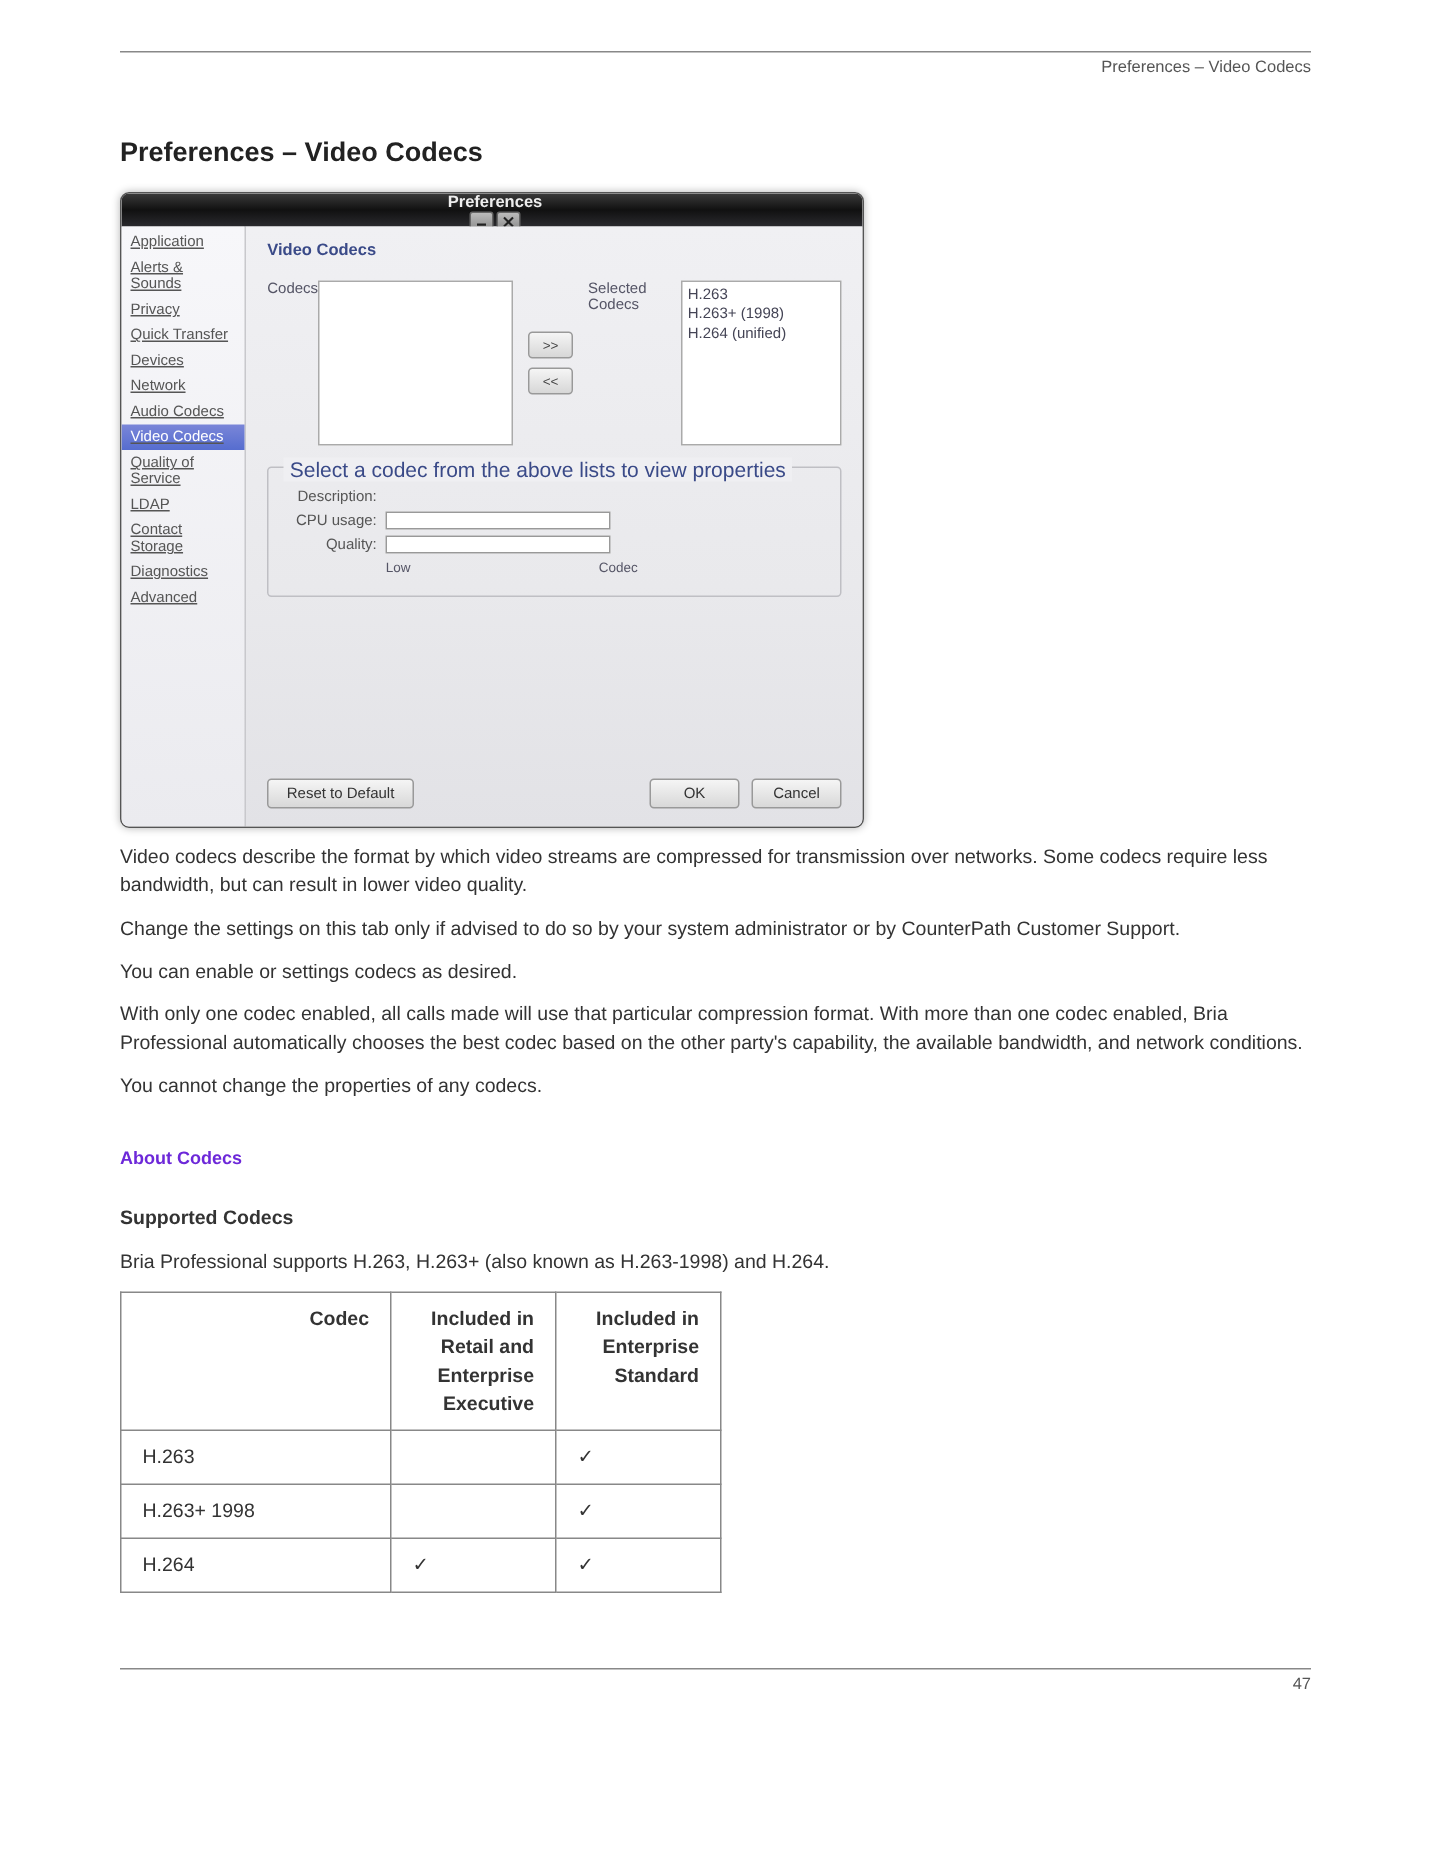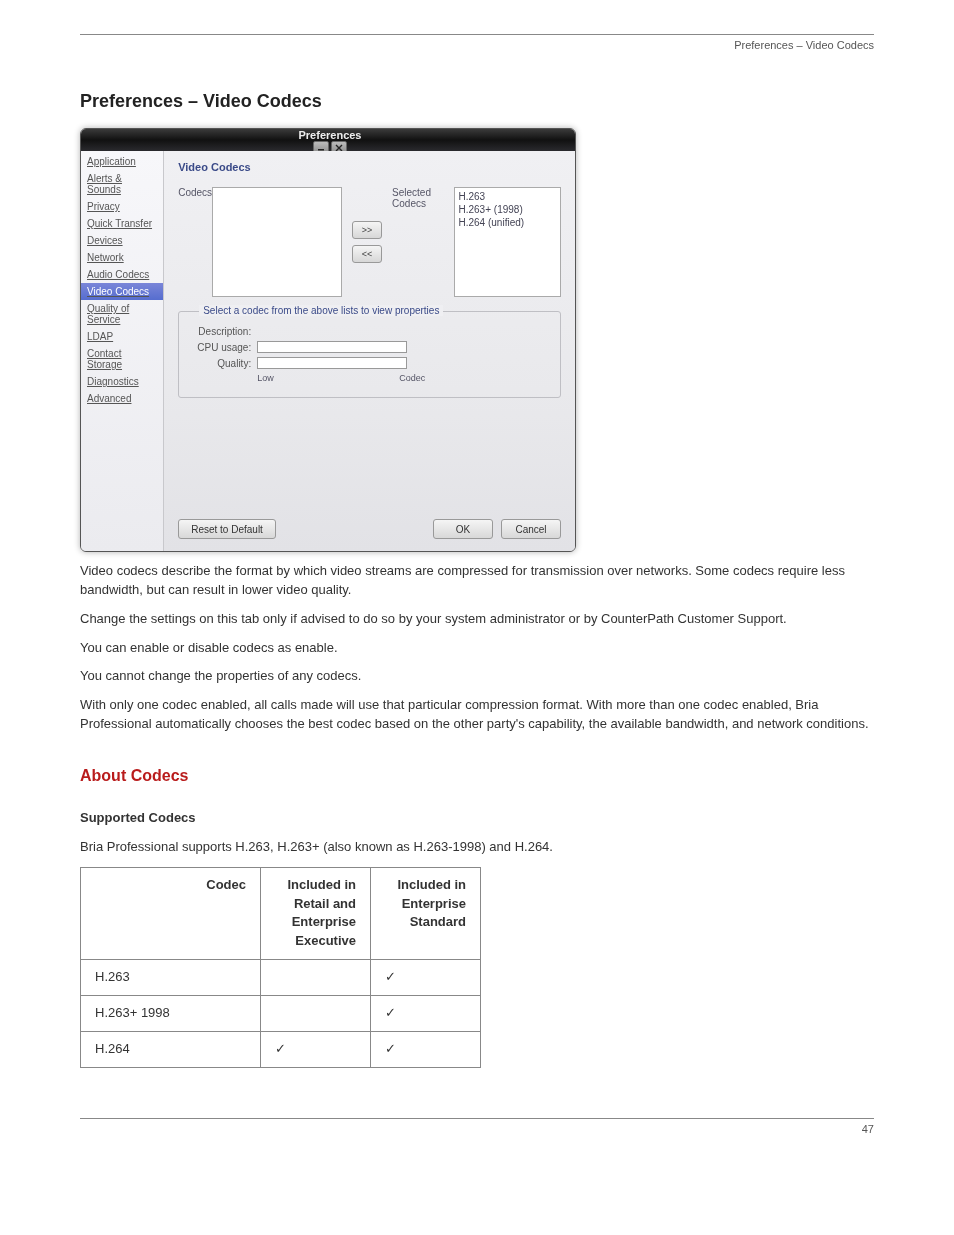--- a/index.html
+++ b/index.html
@@ -88,23 +88,23 @@
     cursor:pointer;
   }
   .fieldset {
     margin-top:14px;
     border:1px solid #bfbfc4;
     border-radius:3px;
     padding: 10px 10px 14px;
     position:relative;
   }
   .fieldset-legend {
-    position:absolute; top:-7px; left:20px;
+    position:absolute; top:-7px; left:10px;
     background: #efeff2;
-    padding:0 4px; color:#3a4a88; font-size:10px;text-align:right;
+    padding:0 4px; color:#3a4a88; font-size:14px;text-align:right;
   }
   .field-row { display:flex; align-items:center; gap:6px; margin:4px 0; }
   .field-label { width:62px; text-align:right; color:#555; }
   .bar {
     height:12px; border:1px solid #999; background:#fff;
     width:150px;
   }
   .scale-row { margin-left:68px; display:flex; justify-content:space-between; width:168px; color:#556; font-size:9px; }
   .footer-row {
     margin-top:auto;
@@ -116,21 +116,21 @@
     background: linear-gradient(#f5f5f5,#d8d8d8);
     border:1px solid #999; border-radius:3px;
     font-size:10px; color:#333;
     display:inline-flex; align-items:center; justify-content:center;
     cursor:pointer;
   }
   .right-btns { display:flex; gap:8px; }
   
   .doc-text { font-size:13px; color:#333; line-height:1.45; }
   .doc-text p { margin: 10px 0; }
-  .subhead { font-size:16px; font-weight:bold; margin: 30px 0 6px; color:#b91c1c; }
+  .subhead { font-size:12px; font-weight:bold; margin: 30px 0 6px; color:#6d28d9; }
   .subhead2 { font-weight:bold; margin: 22px 0 4px; }
   table.codec-table {
     border-collapse: collapse;
     margin-top:6px;
     font-size:13px;
   }
   table.codec-table th, table.codec-table td {
     border:1px solid #888;
     padding:8px 14px;
     text-align:left;
@@ -234,23 +234,23 @@
             <div class="btn" style="min-width:60px">Cancel</div>
           </div>
         </div>
       </div>
     </div>
   </div>
 
   <div class="doc-text">
     <p>Video codecs describe the format by which video streams are compressed for transmission over networks. Some codecs require less bandwidth, but can result in lower video quality.</p>
     <p>Change the settings on this tab only if advised to do so by your system administrator or by CounterPath Customer Support.</p>
-    <p>You can enable or disable codecs as enable.</p>
+    <p>You can enable or settings codecs as desired.</p>
+    <p>With only one codec enabled, all calls made will use that particular compression format. With more than one codec enabled, Bria Professional automatically chooses the best codec based on the other party's capability, the available bandwidth, and network conditions.</p>
     <p>You cannot change the properties of any codecs.</p>
-    <p>With only one codec enabled, all calls made will use that particular compression format. With more than one codec enabled, Bria Professional automatically chooses the best codec based on the other party's capability, the available bandwidth, and network conditions.</p>
 
     <div class="subhead">About Codecs</div>
     <div class="subhead2">Supported Codecs</div>
     <p>Bria Professional supports H.263, H.263+ (also known as H.263-1998) and H.264.</p>
 
     <table class="codec-table">
       <thead>
         <tr class="thead-bottom">
           <th style="width:180px">Codec</th>
           <th style="width:110px">

